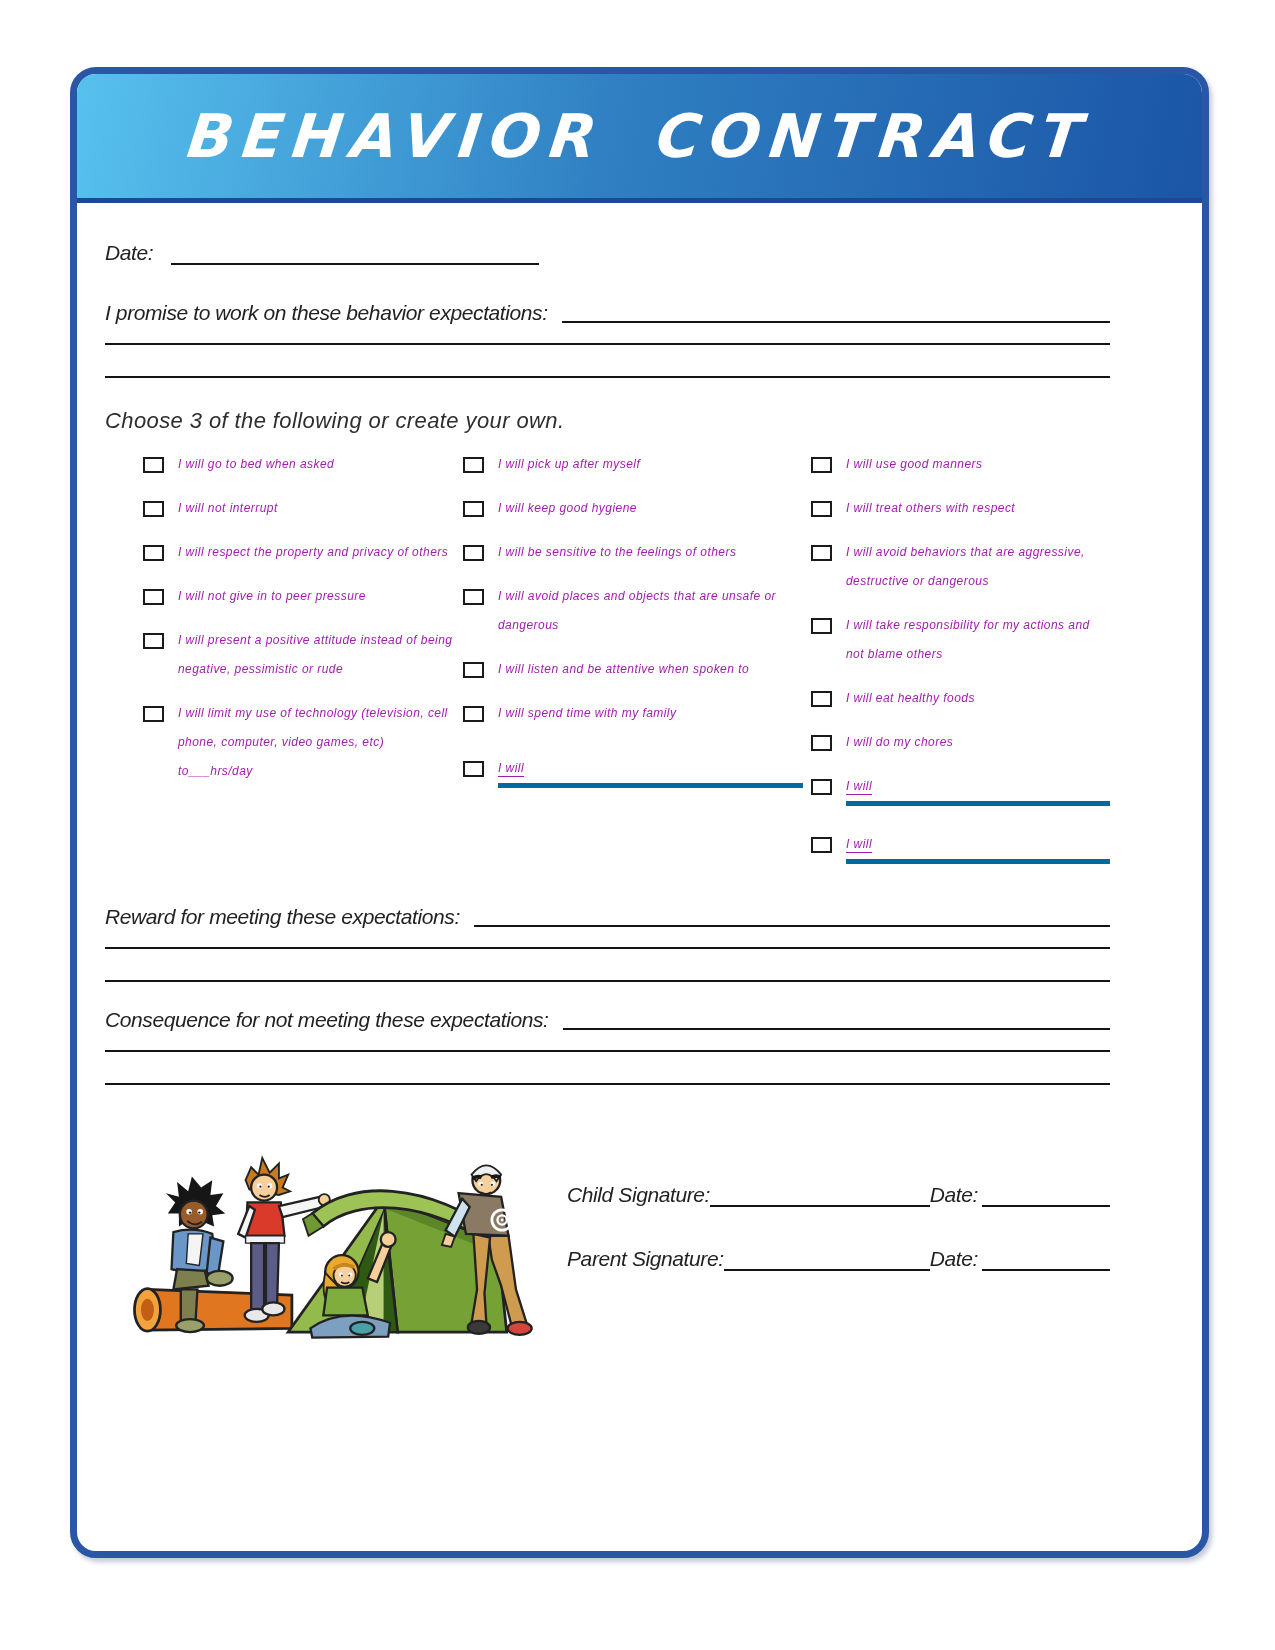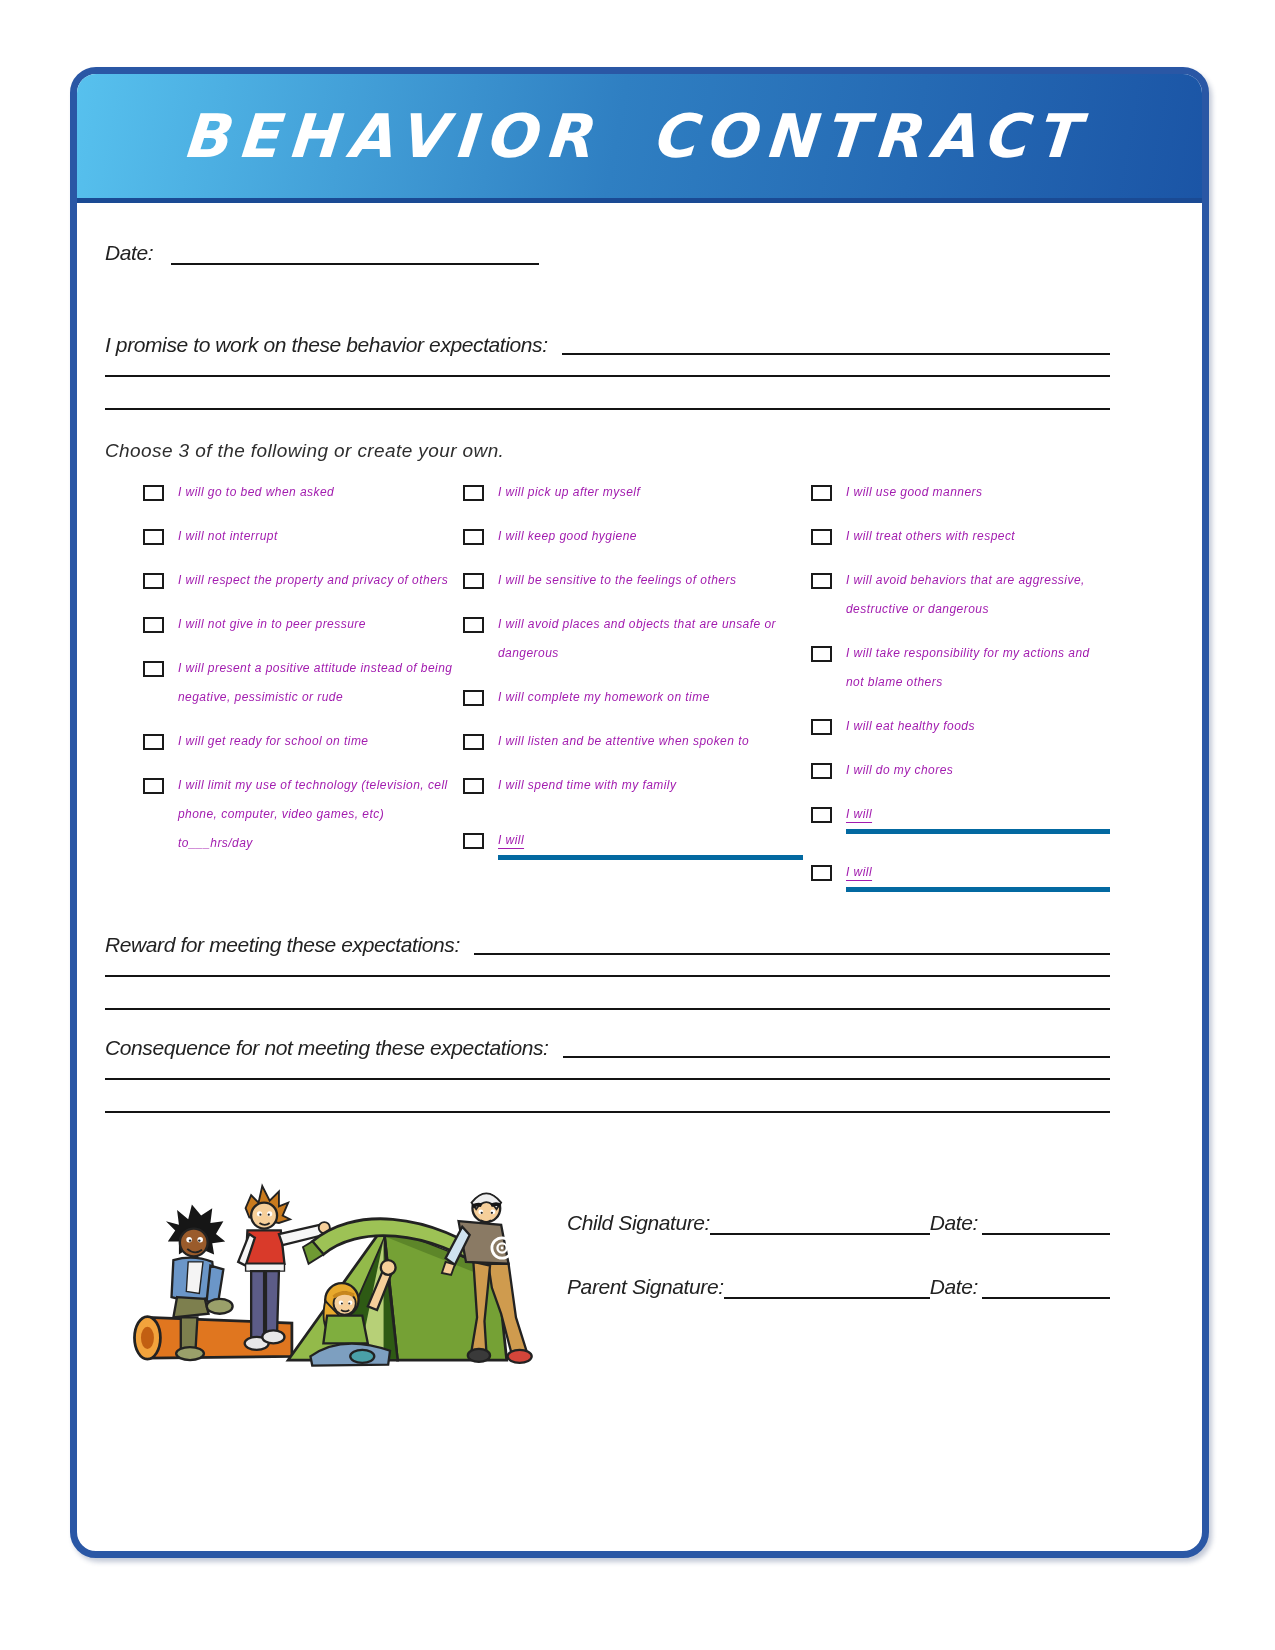--- a/index.html
+++ b/index.html
@@ -18,26 +18,26 @@
              letter-spacing:9px;word-spacing:22px;transform:skewX(-7deg);}
   .content{padding:0 92px 0 28px;font-style:italic;}
   .cond{letter-spacing:-0.4px;font-size:21px;color:#222;white-space:nowrap;}
   .row{display:flex;align-items:flex-end;}
   .rule{border-bottom:2.6px solid #141414;height:0;}
   .grow{flex:1;}
   
   .date-row{margin-top:36px;}
   .date-line{width:368px;margin-left:18px;border-bottom:2.6px solid #141414;height:24px;}
   
-  .lbl-row{margin-top:68px;}
+  .lbl-row{margin-top:36px;}
   .lbl-row .rule{margin-left:14px;margin-bottom:2px;}
   .sub1{margin-top:18px;}
   .sub2{margin-top:31px;}
   
-  .choose{margin-top:30px;font-size:19px;letter-spacing:.4px;color:#2e2e2e;}
+  .choose{margin-top:30px;font-size:22px;letter-spacing:.4px;color:#2e2e2e;}
   
   .list{display:flex;gap:8px;padding-left:38px;margin-top:16px;}
   .col1{width:312px;}.col2{width:340px;}.col3{flex:1;}
   .item{display:flex;gap:14px;margin-bottom:15px;
         font-size:12px;line-height:29px;letter-spacing:.45px;color:#a21caf;}
   .cb{flex:0 0 17px;height:12px;margin-top:7px;border:2.6px solid #1a1a1a;background:#fff;}
   .blank-wrap{flex:1;display:flex;align-items:flex-end;border-bottom:5px solid #0369a1;}
   .blank .item-text{text-decoration:underline;text-underline-offset:4px;}
   .mt26{margin-top:26px;}.mt24{margin-top:24px;}
   
@@ -96,48 +96,40 @@
           <div class="item">
             <span class="cb"></span>
             <span class="item-text">I will not give in to peer pressure</span>
           </div>
           <div class="item">
             <span class="cb"></span>
             <span class="item-text">I will present a positive attitude instead of being negative, pessimistic or rude</span>
           </div>
           <div class="item">
             <span class="cb"></span>
-            <span class="item-text">I will get ready for school on time</span>
-          </div>
-          <div class="item">
-            <span class="cb"></span>
             <span class="item-text">I will limit my use of technology (television, cell phone, computer, video games, etc) to___hrs/day</span>
           </div>
         </div>
 
         <div class="col2">
           <div class="item">
             <span class="cb"></span>
             <span class="item-text">I will pick up after myself</span>
           </div>
           <div class="item">
             <span class="cb"></span>
             <span class="item-text">I will keep good hygiene</span>
           </div>
           <div class="item">
             <span class="cb"></span>
             <span class="item-text">I will be sensitive to the feelings of others</span>
           </div>
           <div class="item">
             <span class="cb"></span>
             <span class="item-text">I will avoid places and objects that are unsafe or dangerous</span>
-          </div>
-          <div class="item">
-            <span class="cb"></span>
-            <span class="item-text">I will complete my homework on time</span>
           </div>
           <div class="item">
             <span class="cb"></span>
             <span class="item-text">I will listen and be attentive when spoken to</span>
           </div>
           <div class="item">
             <span class="cb"></span>
             <span class="item-text">I will spend time with my family</span>
           </div>
           <div class="item blank mt26">

